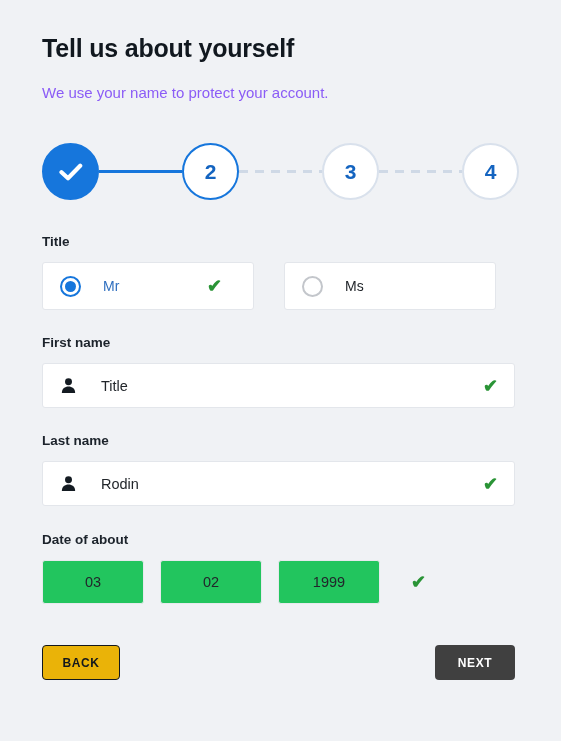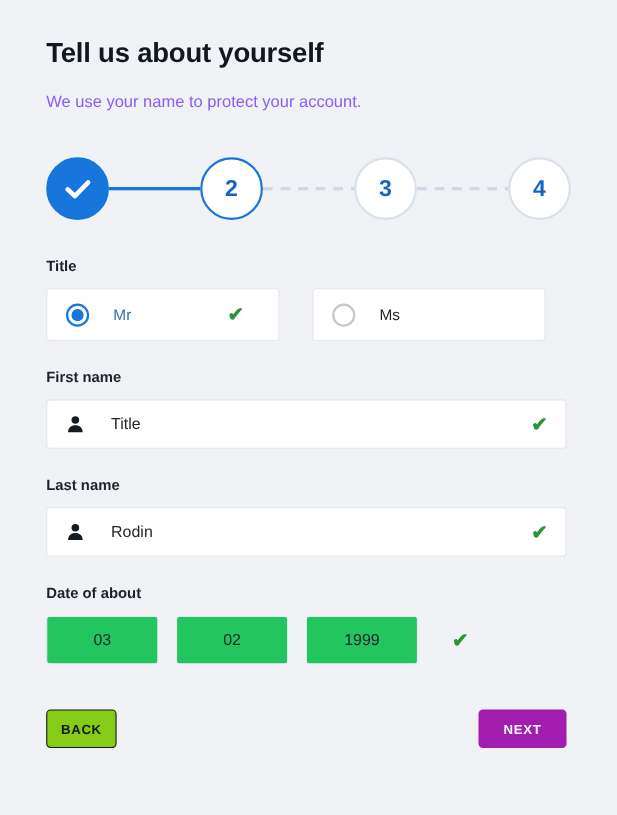--- a/index.html
+++ b/index.html
@@ -212,41 +212,41 @@
 
   
   .btn-row {
     margin-top: 41px;
     display: flex;
     align-items: center;
     justify-content: space-between;
     width: 473px;
   }
   .btn-back {
-    width: 64px;
+    width: 78px;
     height: 35px;
     box-sizing: border-box;
-    background: #84cc16;
+    background: #eab308;
     border: 1.5px solid #13181d;
     border-radius: 4px;
     color: #13181d;
     font-size: 12px;
     font-weight: bold;
     letter-spacing: 0.6px;
     display: flex;
     align-items: center;
     justify-content: center;
     cursor: pointer;
     font-family: "Liberation Sans", sans-serif;
   }
   .btn-next {
     width: 80px;
     height: 35px;
     box-sizing: border-box;
-    background: #a21caf;
+    background: #404040;
     border: none;
     border-radius: 4px;
     color: #ffffff;
     font-size: 12px;
     font-weight: bold;
     letter-spacing: 0.6px;
     display: flex;
     align-items: center;
     justify-content: center;
     cursor: pointer;

